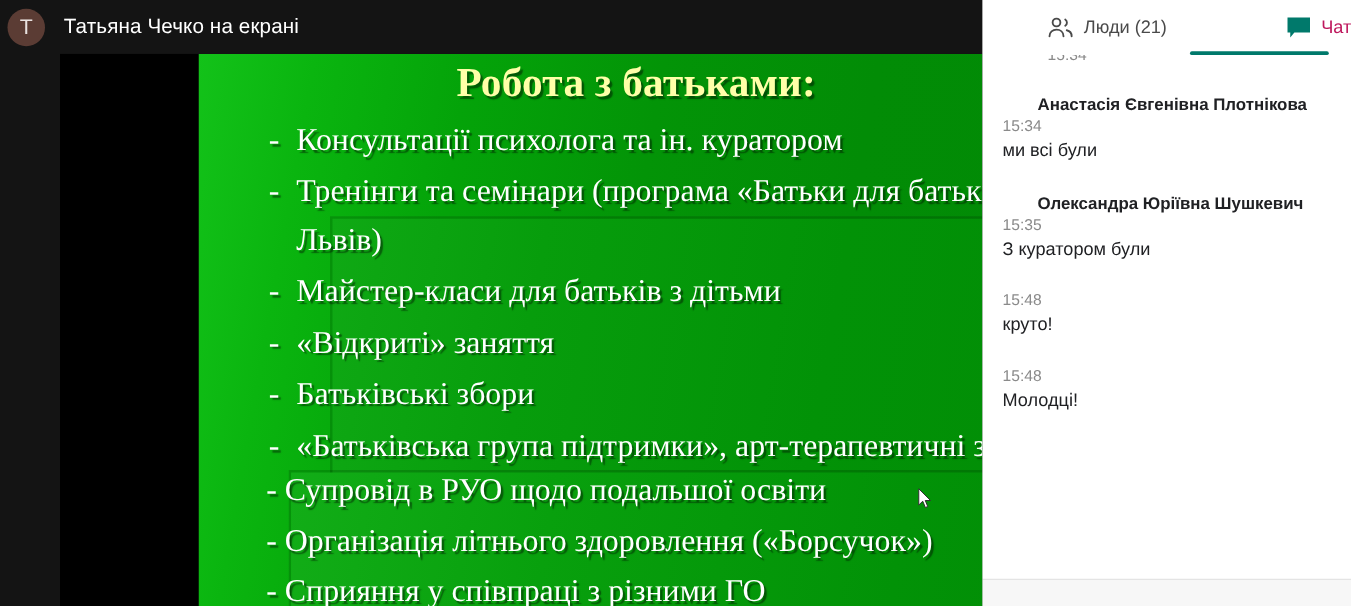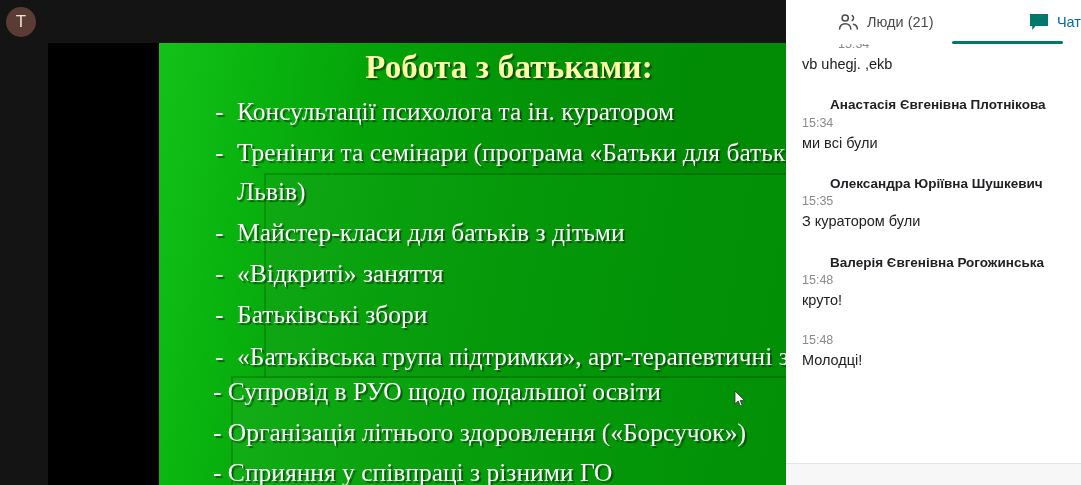--- a/index.html
+++ b/index.html
@@ -98,21 +98,21 @@
   }
   #tabs {
     position: absolute; left: 0; top: 0; width: 295px; height: 44px;
     display: flex; background: #ffffff;
   }
   .tab {
     flex: 1 1 50%; display: flex; align-items: center; justify-content: flex-end;
     gap: 8px; position: relative; height: 44px; cursor: pointer;
   }
   .tab .tlabel { font-size: 14.5px; color: #4a4a4a; white-space: nowrap; }
-  .tab.active .tlabel { color: #0369a1; font-weight: 400; }
+  .tab.active .tlabel { color: #be185d; font-weight: 400; }
   .tab.active::after {
     content: ""; position: absolute; left: 18px; right: 18px; bottom: 0;
     height: 3px; border-radius: 2px; background: #00796b;
   }
 
   #chat-scroll {
     position: absolute; left: 0; top: 44px; width: 295px; height: 419px;
     background: #ffffff; overflow: hidden;
   }
   .msg { padding: 0 16px; margin-bottom: 22px; }
@@ -136,20 +136,21 @@
     background: #f7f7f7;
   }
 </style>
 </head>
 <body>
 
 <div id="app">
 
   <div id="topbar">
     <div id="avatar">T</div>
+    <div id="presenter-title">Татьяна Чечко на екрані</div>
   </div>
 
   <div id="stage">
     <div id="letterbox">
       <div id="slide">
         <div id="slide-panel"></div>
         <div id="slide-panel2"></div>
         <div id="slide-inner">
           <div class="slide-title">Робота з батьками:</div>
 
@@ -214,21 +215,20 @@
       </div>
     </div>
 
     <div id="chat-scroll">
 
       <div class="msg">
         <div class="mhead">
           <span class="mname"></span>
           <span class="mtime">15:34</span>
         </div>
-        <div class="mbody">vb uhegj. ,ekb</div>
       </div>
 
       <div class="msg">
         <div class="mhead">
           <span class="mname">Анастасія Євгенівна Плотнікова</span>
           <span class="mtime">15:34</span>
         </div>
         <div class="mbody">ми всі були</div>
       </div>
 
@@ -236,21 +236,20 @@
         <div class="mhead">
           <span class="mname">Олександра Юріївна Шушкевич</span>
           <span class="mtime">15:35</span>
         </div>
         <div class="mbody">З куратором були</div>
       </div>
 
 
       <div class="msg">
         <div class="mhead">
-          <span class="mname">Валерія Євгенівна Рогожинська</span>
           <span class="mtime">15:48</span>
         </div>
         <div class="mbody">круто!</div>
       </div>
 
       <div class="msg">
         <div class="mhead">
           <span class="mtime">15:48</span>
         </div>
         <div class="mbody">Молодці!</div>

